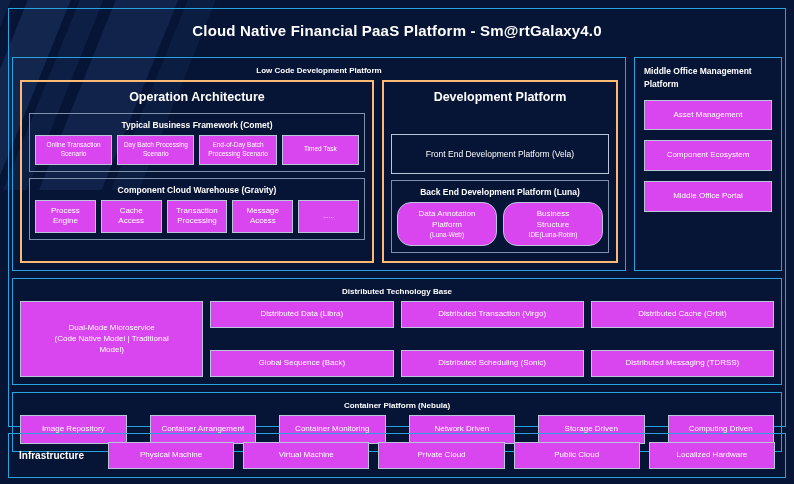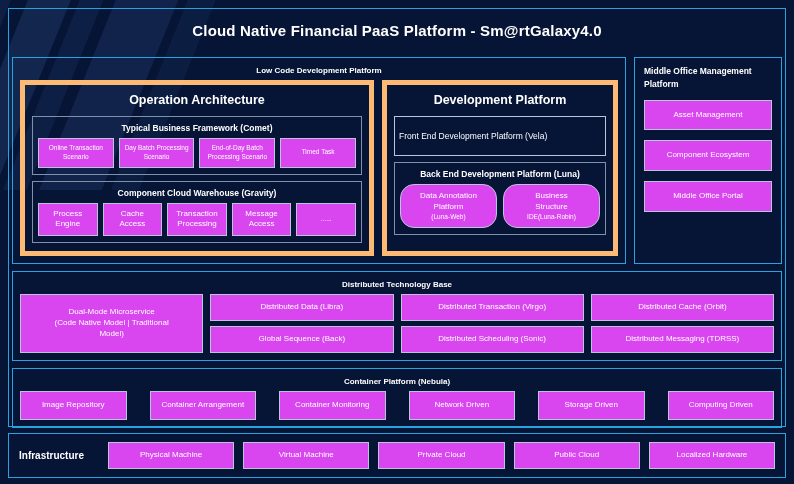--- a/index.html
+++ b/index.html
@@ -93,21 +93,21 @@
     display: flex;
     flex-direction: column;
   }
   .lowcode-body {
     display: flex;
     gap: 8px;
     flex: 1 1 auto;
   }
 
   .panel {
-    border: 5px solid #fdba74;
+    border: 2px solid #fdba74;
     padding: 6px 7px 8px 7px;
     display: flex;
     flex-direction: column;
     gap: 6px;
   }
   .panel-title {
     text-align: center;
     font-size: 12.5px;
     font-weight: bold;
     padding: 2px 0 3px 0;
@@ -148,23 +148,24 @@
   }
   .box.sm { font-size: 6.5px; }
   .box.md { font-size: 8px; }
 
   .box .ln { display: block; white-space: nowrap; }
   .box .ln.wrap { white-space: normal; }
 
   
   .fe-box {
     border: 1px solid #b9c6da;
-    text-align: left;
+    text-align: center;
     font-size: 8.5px;
     padding: 14px 4px;
+    margin-top: 21px;
   }
   .be-inner { display: flex; gap: 6px; }
   .be-inner .box { padding: 6px 2px; border-radius: 14px; }
 
   
   .midoffice {
     width: 148px;
     flex: 0 0 148px;
     border: 1px solid #29a3e0;
     padding: 7px 9px 9px 9px;
@@ -198,21 +199,21 @@
   }
   .dtb-first {
     flex: 1 1 0;
     display: flex;
   }
   .dtb-first .box { padding: 6px 4px; }
   .dtb-col {
     flex: 1 1 0;
     display: flex;
     flex-direction: column;
-    gap: 5px;
+    gap: 22px;
   }
   .dtb-col .box { padding: 7px 3px; font-size: 8px; }
 
   
   .cp-row { display: flex; gap: 23px; }
   .cp-row .box { padding: 8px 3px; font-size: 8px; }
 
   
   .infra {
     border: 1px solid #29a3e0;

